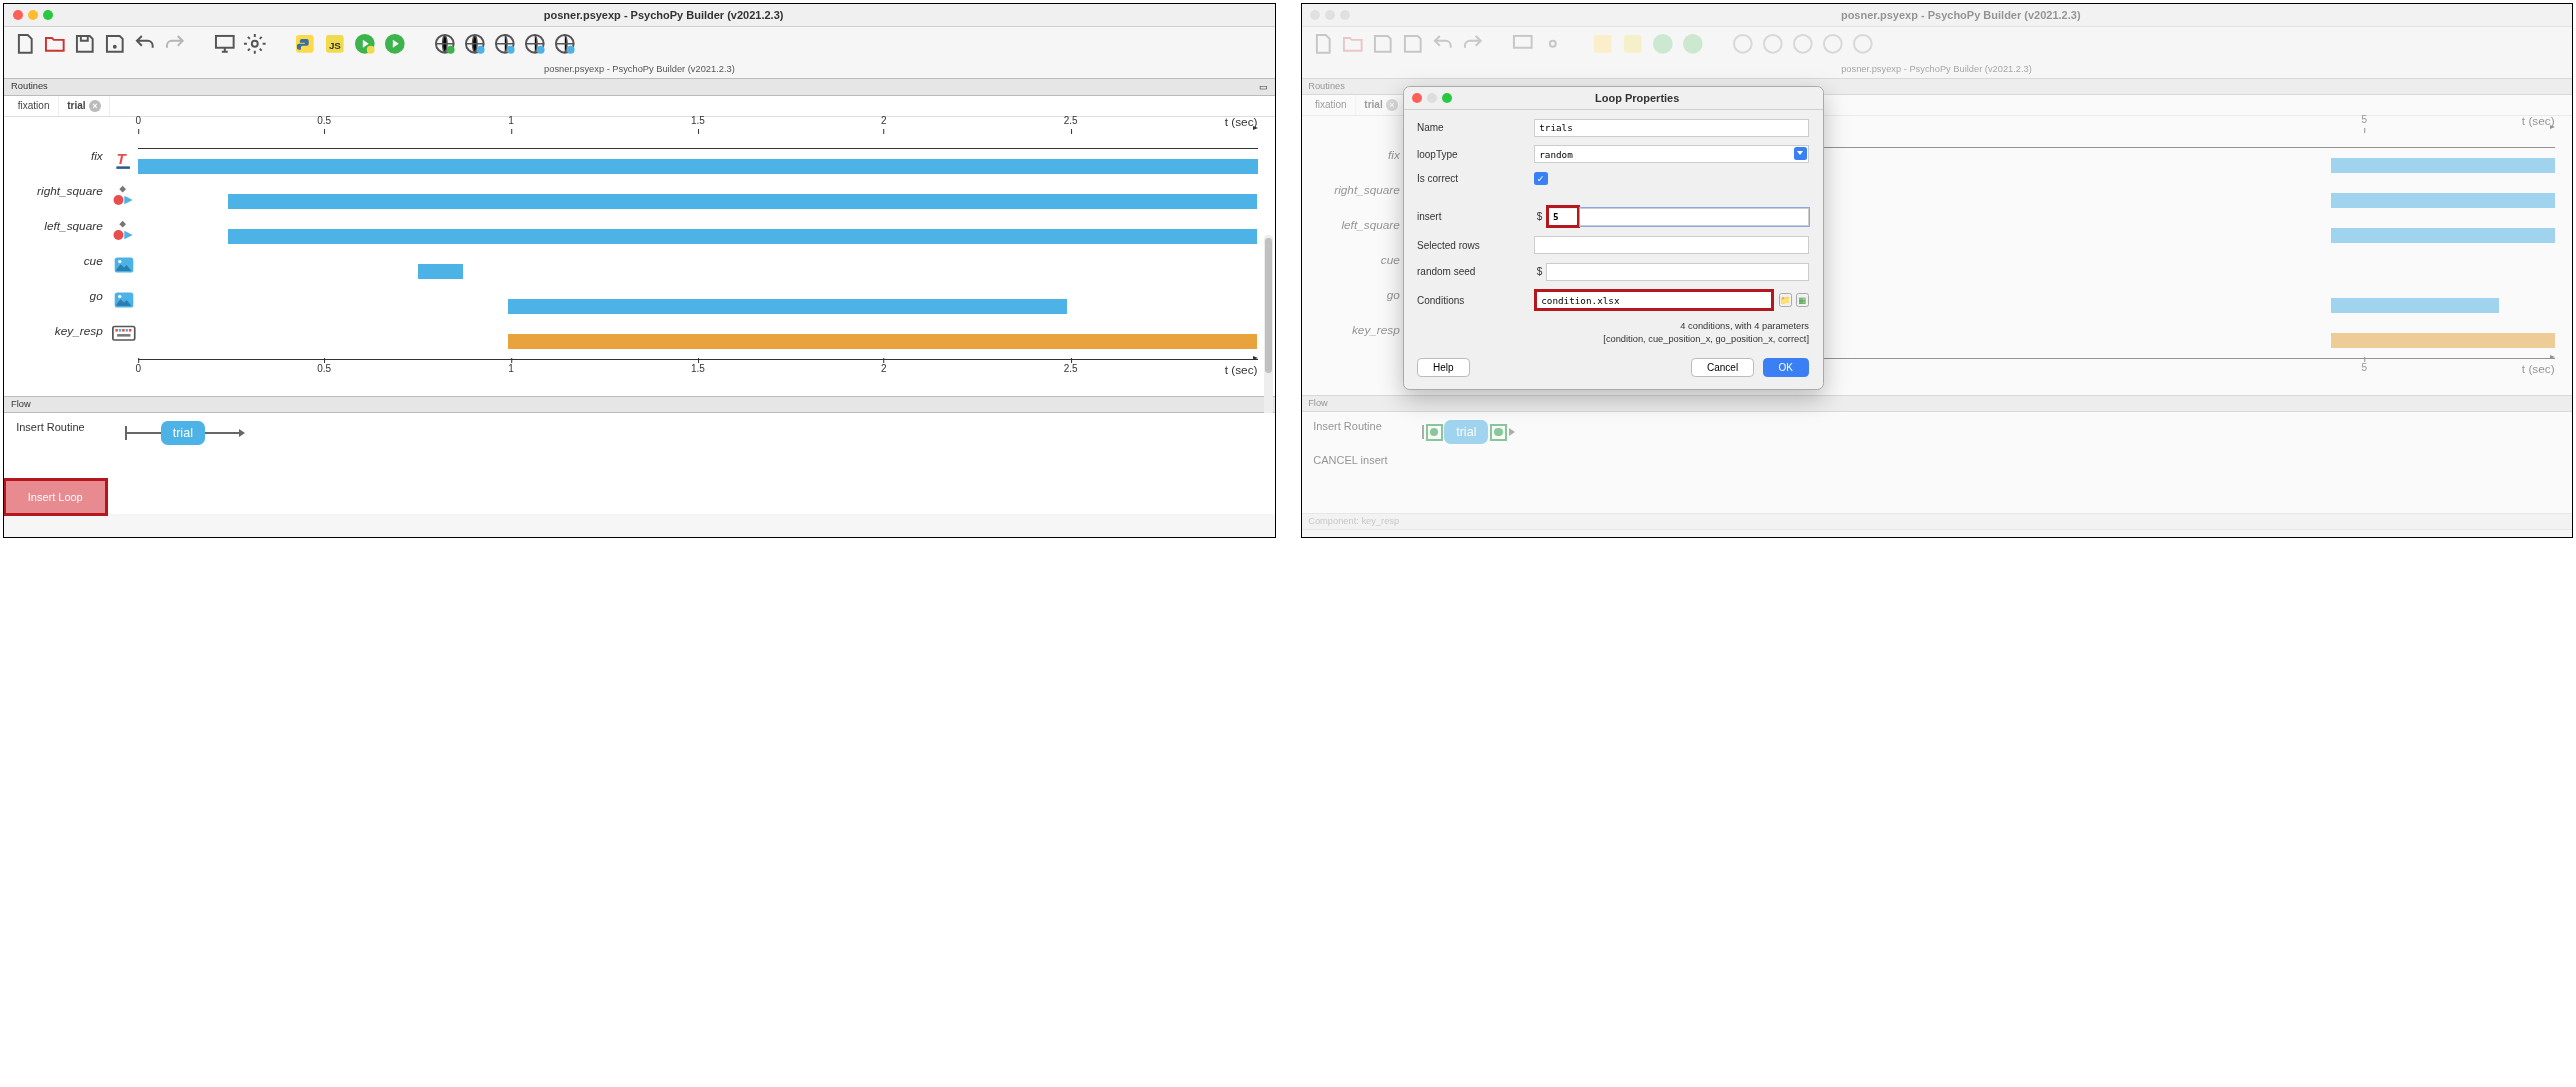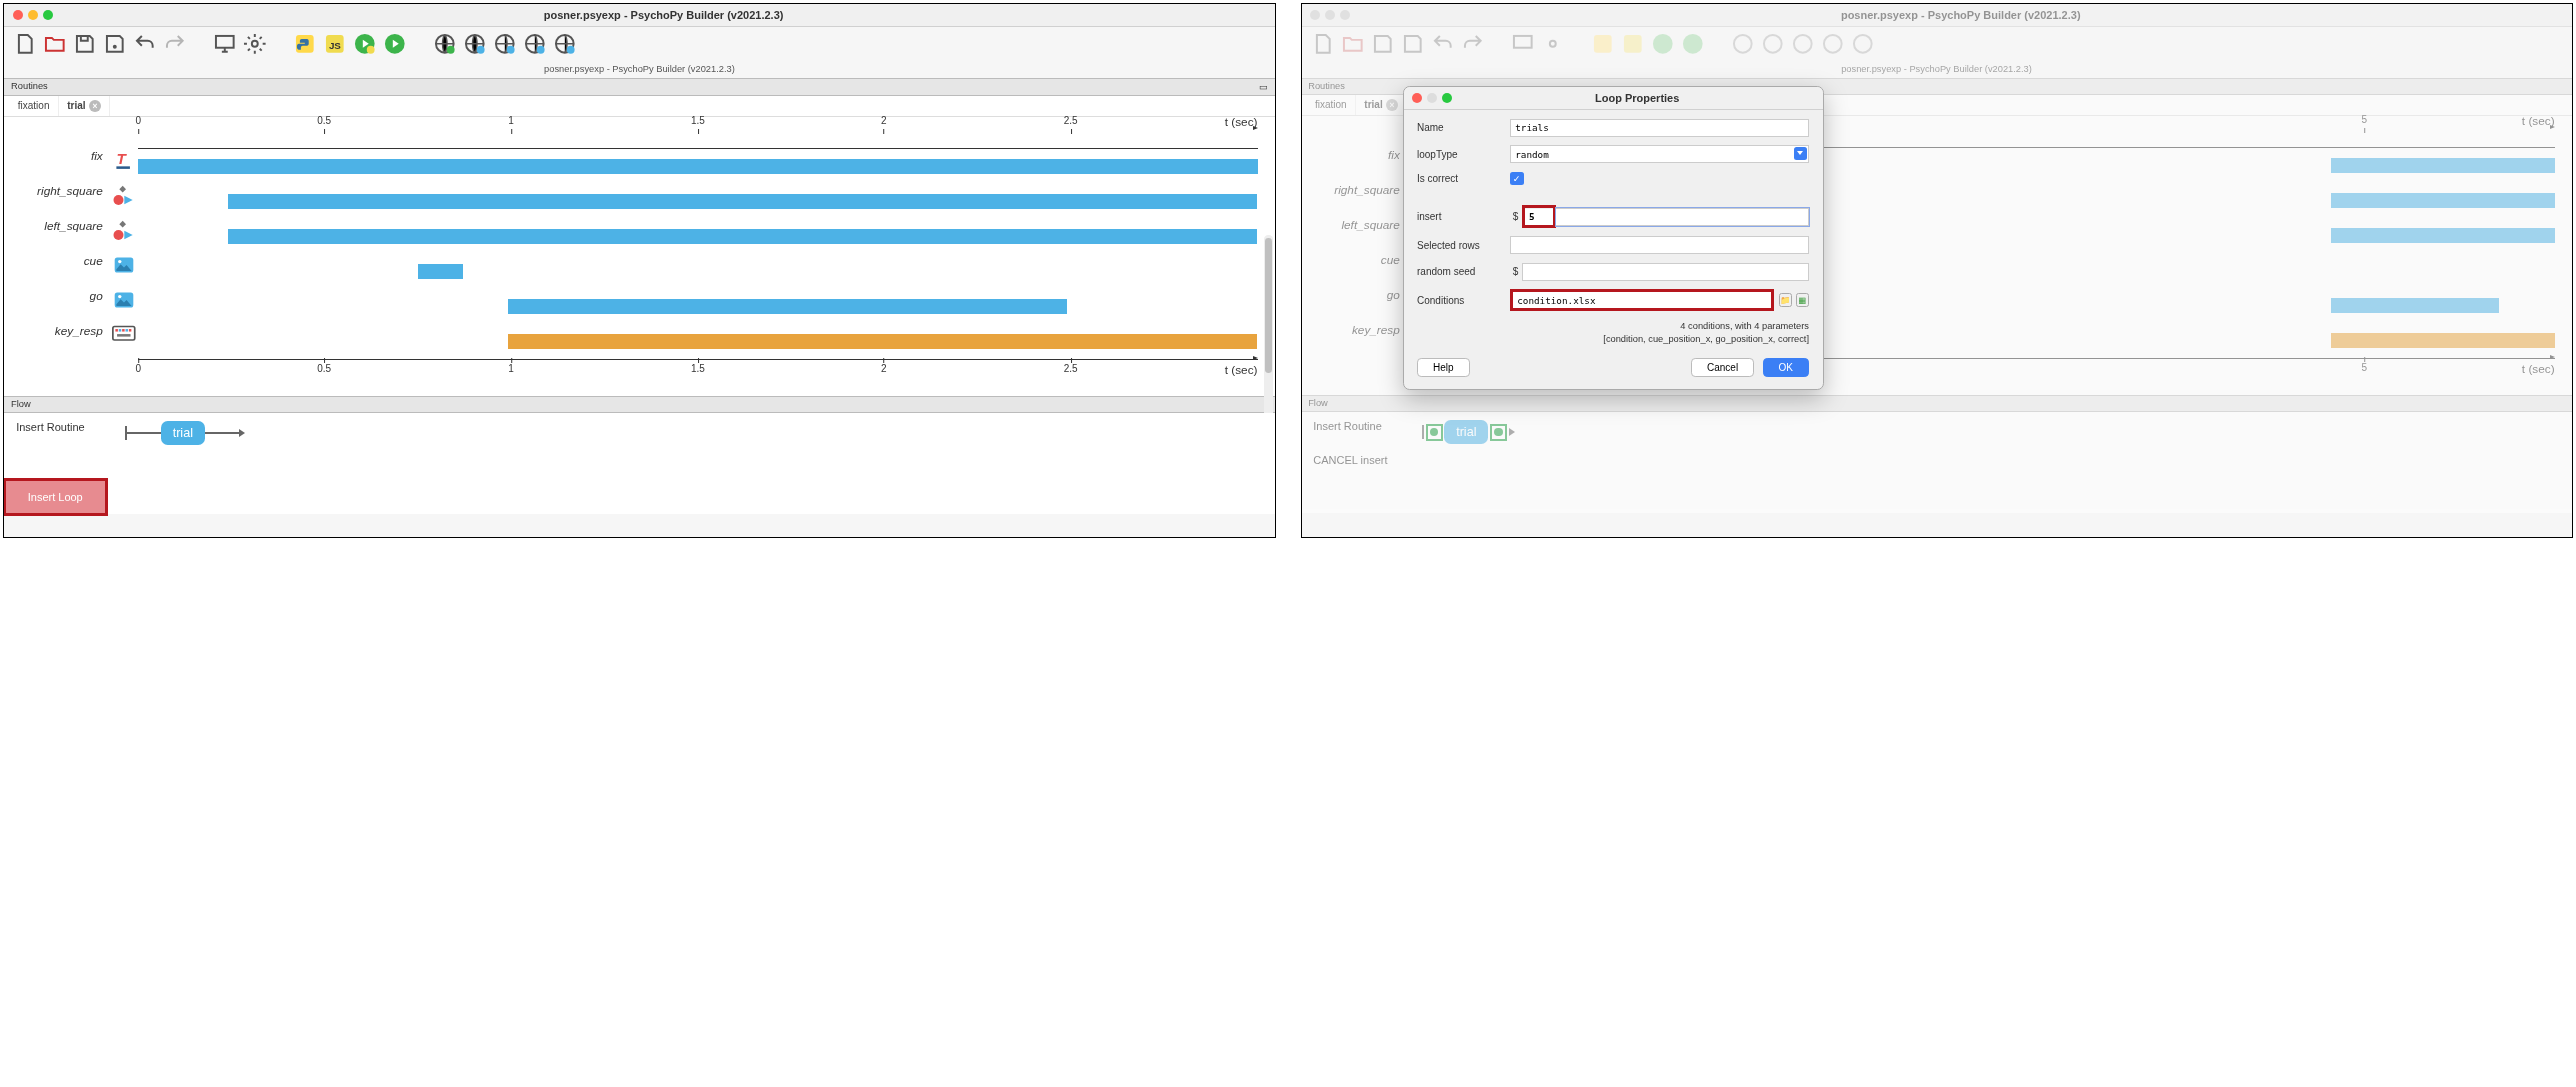--- a/index.html
+++ b/index.html
@@ -50,21 +50,21 @@
   .flow-dot::after { content:""; width:8.4px; height:8.4px; background:#1a9c3f; border-radius:50%; }
   .insert-loop-hl { position:absolute; bottom:-1.7px; left:-1.7px; border:3.4px solid #b5171e; background:#e78b90; padding: 10px 22px; color:#fff; font-size:11px; }
   .scrollbar-v { position:absolute; right:1.7px; top:118px; width:8.4px; height:252px; background:#eee; border-radius:4.2px; }
   .scrollbar-v::after { content:""; position:absolute; left:0.8px; top:3.4px; width:6.7px; height:135px; background:#c0c0c0; border-radius:3.4px; }
 
   
   .dialog { position:absolute; top:82px; left:101px; width:421px; background:#f0f0f0; border:0.8px solid #aaa; border-radius:6.7px; box-shadow:0 8.4px 25px rgba(0,0,0,0.25); z-index:10; }
   .dialog .titlebar { border-radius:6.7px 6.7px 0 0; }
   .dialog-body { padding: 8.4px 13.5px 11.8px 13.5px; }
   .form-row { display:flex; align-items:center; margin-bottom:8.4px; }
-  .form-row label { width:93px; font-size:10px; color:#333; }
+  .form-row label { width:117px; font-size:10px; color:#333; }
   .form-row input[type=text] { flex:1; padding:2.5px 4.2px; font-size:9.3px; font-family: monospace; border:0.8px solid #ccc; background:#fff; }
   .select-wrap { flex:1; position:relative; }
   .select-caret { position:absolute; right:1.7px; top:1.7px; width:13.5px; height:13.5px; background:#3b7ff5; border-radius:2.5px; }
   .select-caret::after { content:""; position:absolute; left:3.4px; top:4.2px; width:0; height:0; border-left:3.4px solid transparent; border-right:3.4px solid transparent; border-top:4.2px solid #fff; }
   .dollar { width:11.8px; font-size:10px; color:#333; padding-right:3.4px; text-align:right; }
   .checkbox { width:13.5px; height:13.5px; background:#3b7ff5; border-radius:2.5px; display:inline-flex; align-items:center; justify-content:center; color:#fff; font-size:9.3px; }
   .highlight-box { border:3.4px solid #b5171e; padding:0; }
   .highlight-box input { border:none !important; }
   .cond-summary { text-align:right; font-size:9.3px; color:#333; margin: 3.4px 0 11.8px 0; line-height:1.4; }
   .dialog-buttons { display:flex; gap:8.4px; align-items:center; }
@@ -519,20 +519,21 @@
           <span class="flow-dot"></span>
           <span class="flow-box">trial</span>
           <span class="flow-dot"></span>
           <span class="flow-arrow"></span>
         </div>
       </div>
       <div class="flow-row">
         <div class="flow-label">CANCEL insert</div>
       </div>
     </div>
+    <div class="panel-head" style="opacity:.5">Component: key_resp</div>
   </div>
 
   <div class="dialog">
     <div class="titlebar">
       <div class="traffic">
         <span class="tr-red"></span>
         <span style="background:#ddd"></span>
         <span class="tr-green"></span>
       </div>
       <div class="titlebar-text">Loop Properties</div>

